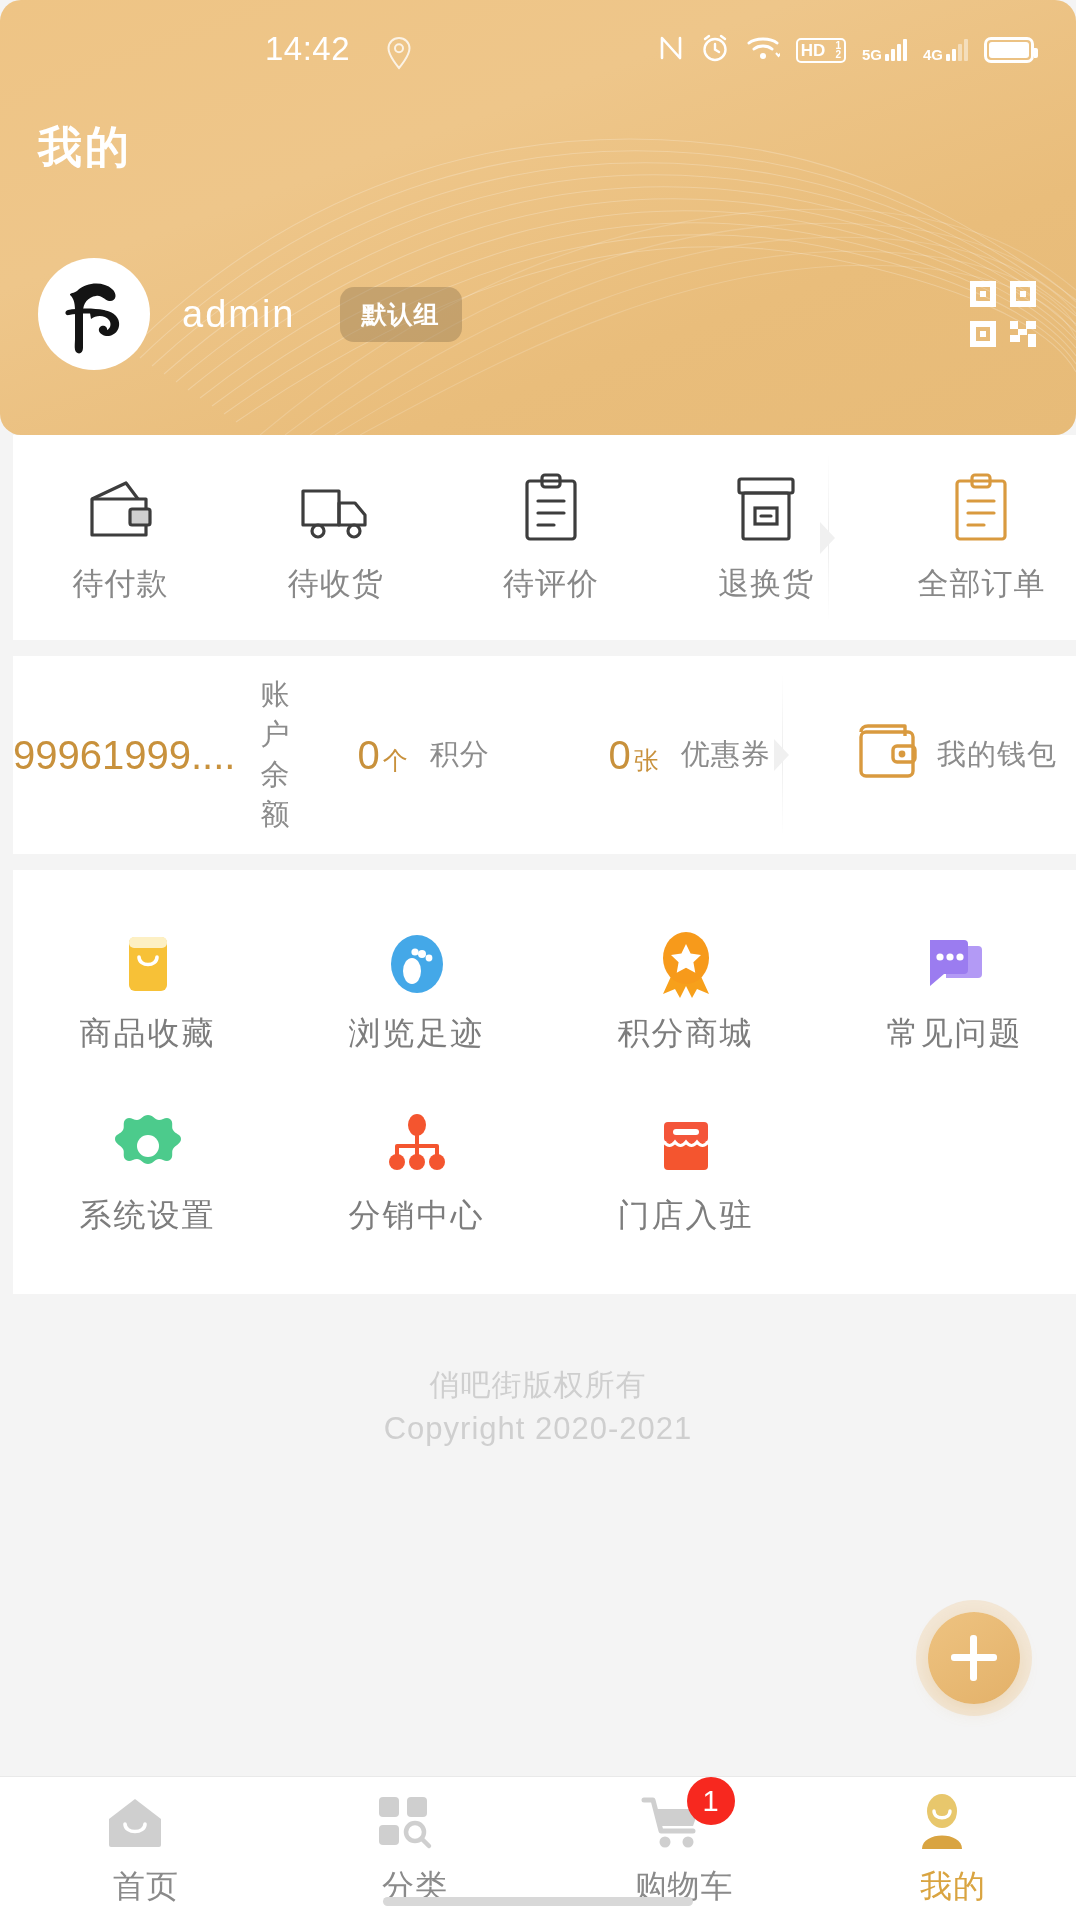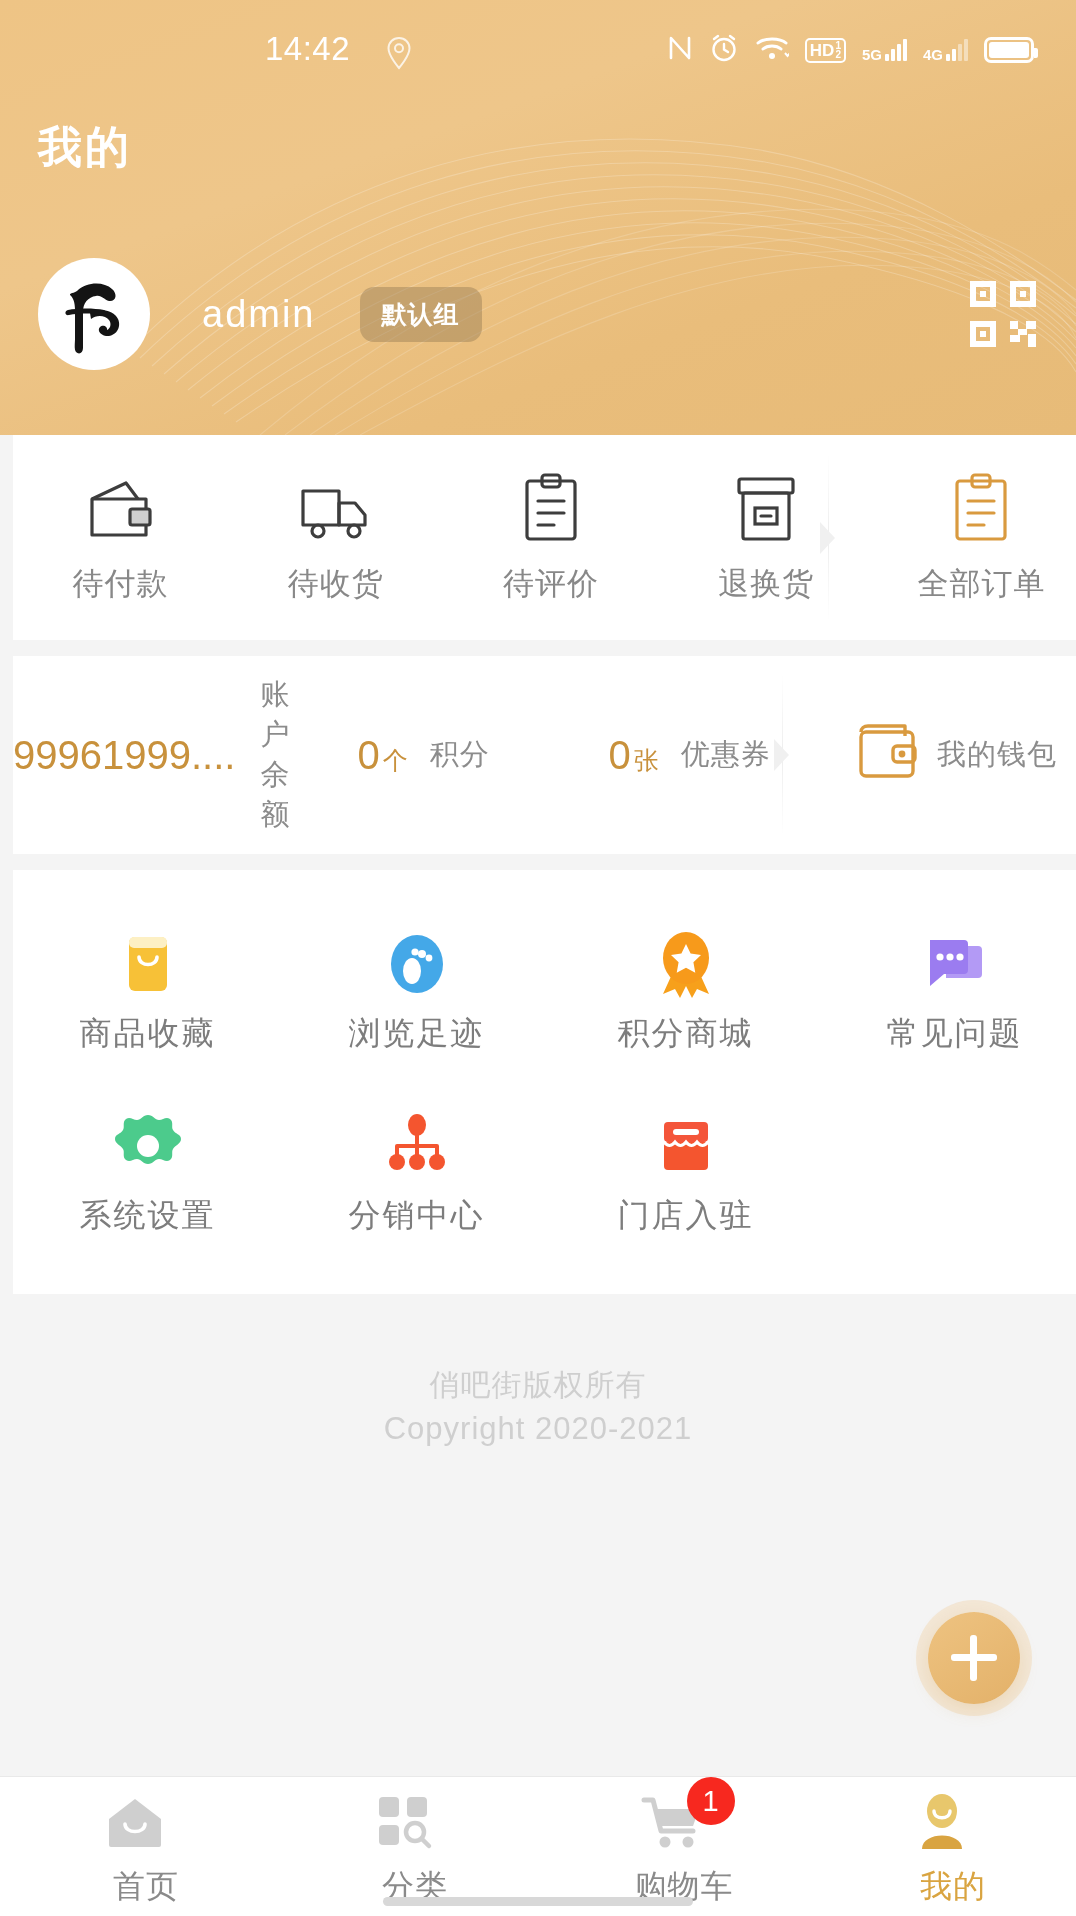--- a/index.html
+++ b/index.html
@@ -9,40 +9,41 @@
     background:#f4f4f4;
     overflow:hidden;
   }
   .phone { position:relative; width:1076px; height:1916px; background:#f4f4f4; }
 
   
   .header {
     position:relative; width:100%; height:435px;
     background:linear-gradient(160deg,#eec485 0%,#eec68a 35%,#e9bd7b 70%,#e7bb78 100%);
     overflow:hidden;
+    border-radius:21px;
   }
   .header-waves { position:absolute; inset:0; pointer-events:none; }
 
   .statusbar {
     position:relative; height:92px;
     display:flex; align-items:center; color:#fff;
   }
   .sb-time {
     position:absolute; left:265px; top:30px;
     font-size:33px; font-weight:400; letter-spacing:0.5px; color:#ffffff;
   }
   .sb-loc { position:absolute; left:385px; top:36px; }
   .sb-right {
     position:absolute; right:42px; top:33px;
     display:flex; align-items:center; gap:16px;
   }
   .sb-hd {
     border:2.5px solid #fff; border-radius:5px;
     font-size:17px; font-weight:700; padding:1px 3px; line-height:1;
-    display:flex; align-items:center; gap:1px;
+    display:flex; align-items:center; gap:10px;
   }
   .sb-hd .frac { display:flex; flex-direction:column; font-size:10px; line-height:0.95; }
   .sb-net { display:flex; align-items:flex-end; gap:3px; }
   .sb-net .lbl { font-size:15px; font-weight:700; line-height:1; margin-bottom:-1px;}
   .bars { display:flex; align-items:flex-end; gap:2px; height:22px; }
   .bars i { width:4px; background:#fff; border-radius:1px; display:block; }
   .bars i:nth-child(1){height:7px;} .bars i:nth-child(2){height:12px;}
   .bars i:nth-child(3){height:17px;} .bars i:nth-child(4){height:22px;}
   .bars.dim i:nth-child(3),.bars.dim i:nth-child(4){opacity:.45;}
   .sb-batt {
@@ -63,21 +64,21 @@
   .profile {
     position:absolute; left:0; right:0; top:258px;
     display:flex; align-items:center; padding:0 38px;
   }
   .avatar {
     width:112px; height:112px; border-radius:50%;
     background:#ffffff; display:flex; align-items:center; justify-content:center;
     flex:0 0 auto; overflow:hidden;
   }
   .username {
-    margin-left:52px; font-size:38px; color:#ffffff; letter-spacing:2px; font-weight:400;
+    margin-left:32px; font-size:38px; color:#ffffff; letter-spacing:2px; font-weight:400;
   }
   .group-badge {
     margin-left:44px; background:rgba(150,125,85,0.45);
     color:#ffffff; font-size:25px; font-weight:700;
     padding:11px 22px; border-radius:14px; letter-spacing:1px;
   }
   .qr-btn { margin-left:auto; width:70px; height:70px; }
 
   
   .card { background:#ffffff; width:100%;margin-left:13px; }

